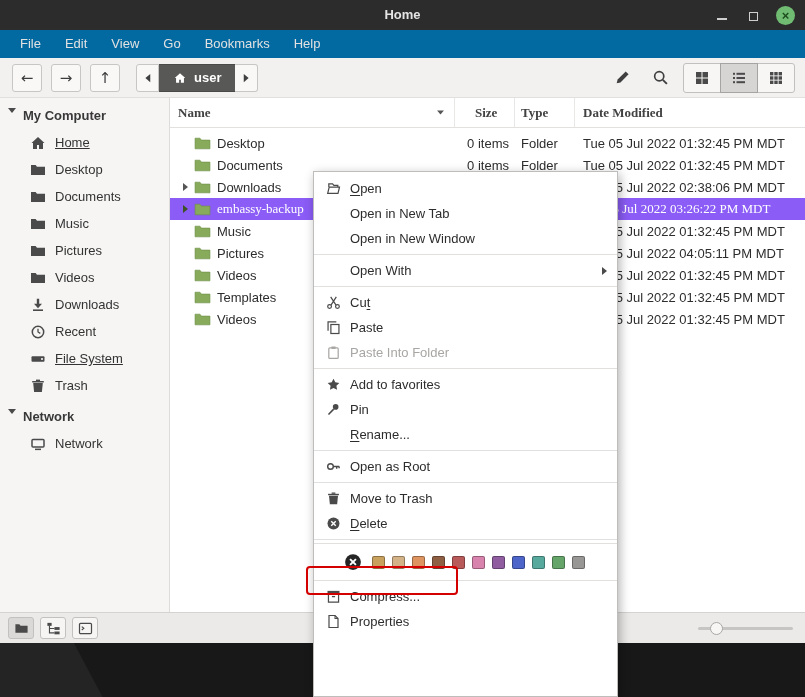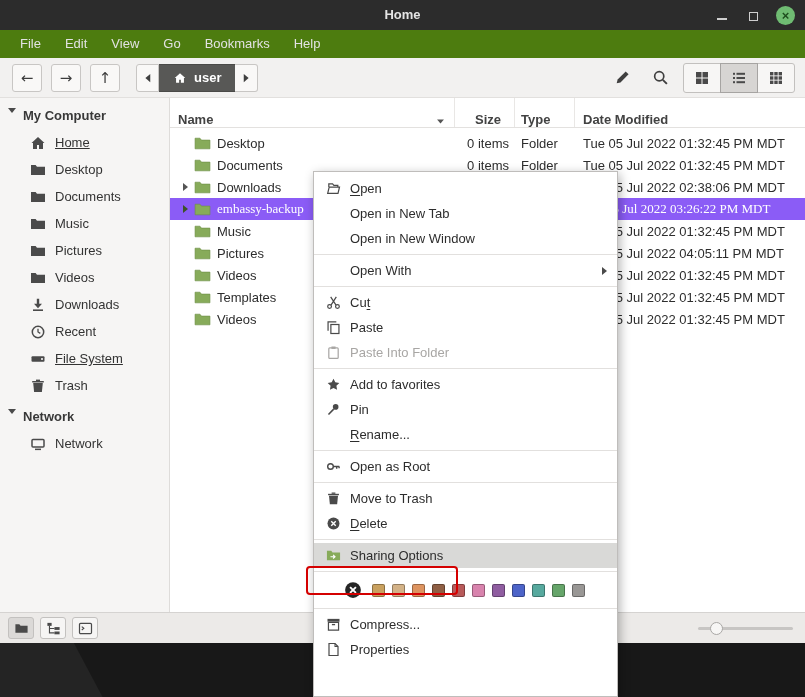--- a/index.html
+++ b/index.html
@@ -16,21 +16,21 @@
     text-align:center; color:#e4e4e4; font-weight:bold; }
   .win-controls { position:absolute; right:10px; top:0; height:30px;
     display:flex; align-items:center; gap:15px; }
   .wc-min,.wc-max { width:16px; height:16px; display:flex; align-items:flex-end; justify-content:center; cursor:default; }
   .min-line { width:10px; height:2px; background:#cfcfcf; margin-bottom:3px; }
   .max-box { width:9px; height:9px; border:1px solid #cfcfcf; margin-bottom:2px; }
   .wc-close { width:19px; height:19px; border-radius:50%; background:#6fbc72;
     display:flex; align-items:center; justify-content:center; }
   .close-x { color:#1e4d1e; font-size:13px; font-weight:bold; line-height:1; }
 
-  .menubar { height:28px; background:#4d7c0f; display:flex; align-items:center; padding-left:8px; flex:0 0 auto; }
+  .menubar { height:28px; background:#0369a1; display:flex; align-items:center; padding-left:8px; flex:0 0 auto; }
   .mb-item { padding:0 12px; color:#e2e2e2; height:28px; line-height:28px; }
 
   
   .toolbar { height:40px; background:#f2f1f0; display:flex; align-items:center;
     border-bottom:1px solid #e2e0de; flex:0 0 auto; }
   .nav-group { display:flex; align-items:center; margin-left:12px; gap:9px; }
   .navbtn { width:30px; height:28px; border:1px solid #c8c6c4; background:#f9f8f7;
     border-radius:3px; display:flex; align-items:center; justify-content:center; color:#3c3c3c; font-size:15px; }
   .breadcrumb { display:flex; align-items:center; margin-left:16px; }
   .bc-chev { width:23px; height:28px; border:1px solid #c8c6c4; background:#f9f8f7;
@@ -58,21 +58,21 @@
     font-weight:bold; color:#383838; }
   .tri-down { width:0; height:0; border-left:4px solid transparent; border-right:4px solid transparent;
     border-top:5px solid #4a4a4a; }
   .side-item { display:flex; align-items:center; gap:9px; height:27px; padding-left:30px; color:#333; }
   .side-item .ico { width:16px; height:16px; flex:0 0 16px; }
   .underlined { text-decoration:underline; }
 
   .filearea { flex:1 1 auto; background:#fff; display:flex; flex-direction:column; min-width:0; }
   .list-header { display:flex; height:30px; border-bottom:1px solid #e3e1df; background:#fff;
     font-weight:bold; color:#424242; flex:0 0 auto; }
-  .hcell { display:flex; align-items:flex-end; height:100%; border-right:1px solid #e9e7e5; }
+  .hcell { display:flex; align-items:center; height:100%; border-right:1px solid #e9e7e5;font-family:Liberation Serif, serif; }
   .h-name { width:285px; padding-left:8px; }
   .h-size { width:60px; padding-left:20px; }
   .h-type { width:60px; padding-left:6px; }
   .h-date { flex:1; padding-left:8px; border-right:none; }
   .sort-ico { width:11px; height:11px; margin-left:auto; margin-right:8px; }
 
   .rows { padding-top:4px; }
   .frow { display:flex; height:22px; align-items:center; color:#2d2d2d; white-space:nowrap; }
   .cell-name { width:285px; display:flex; align-items:center; height:100%; overflow:hidden; }
   .expander { width:14px; margin-left:8px; display:flex; justify-content:center; flex:0 0 14px; }
@@ -660,29 +660,20 @@
       <div class="menu-item">
         <span class="mi-icon">
           <svg viewBox="0 0 16 16">
             <circle cx="8" cy="8" r="6.4" fill="#4a4a4a"></circle>
             <path d="M5.6 5.6l4.8 4.8M10.4 5.6l-4.8 4.8" stroke="#fff" stroke-width="1.5"></path>
           </svg>
         </span>
         <span class="mi-label"><u>D</u>elete</span>
       </div>
       <div class="menu-sep"></div>
-      <div class="menu-item highlighted">
-        <span class="mi-icon">
-          <svg viewBox="0 0 16 16">
-            <path fill="#87ab5a" d="M1 3h4.6L7 4.8h8V13H1z"></path>
-            <path d="M4.8 9.3h4.6M7.6 7.4l2 1.9-2 1.9" stroke="#fff" fill="none" stroke-width="1.2"></path>
-          </svg>
-        </span>
-        <span class="mi-label">Sharing Options</span>
-      </div>
       <div class="menu-sep"></div>
       <div class="color-row">
         <div class="clear-color">
           <span class="ico">
             <svg viewBox="0 0 16 16">
               <circle cx="8" cy="8" r="7" fill="#262626"></circle>
               <path d="M5.4 5.4l5.2 5.2M10.6 5.4l-5.2 5.2" stroke="#fff" stroke-width="1.7"></path>
             </svg>
           </span>
         </div>

